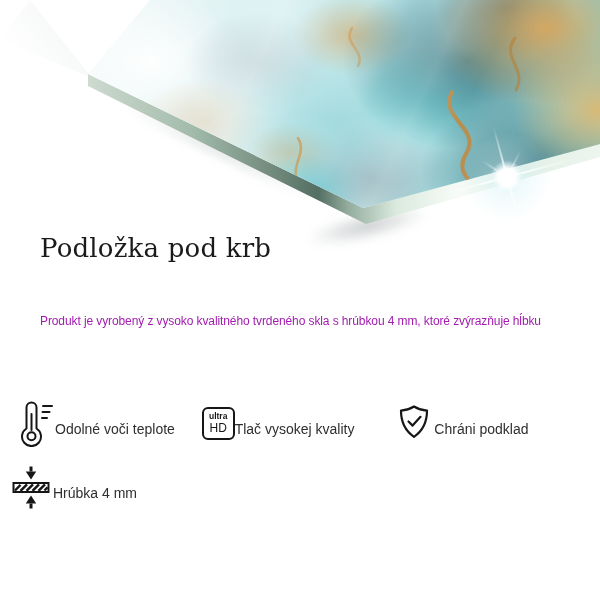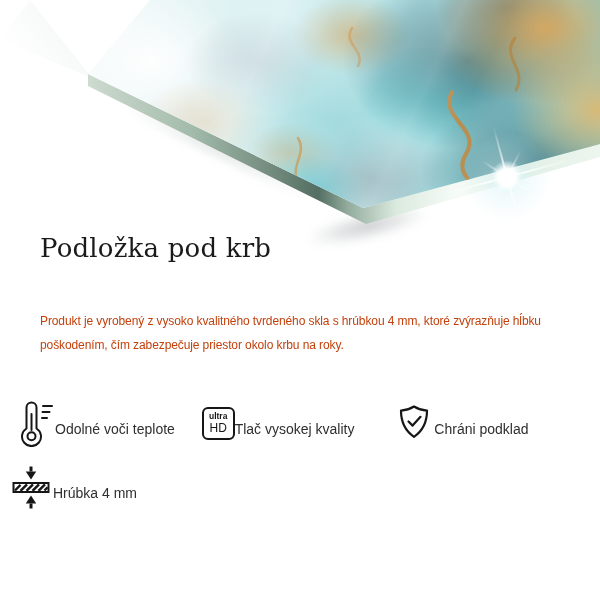--- a/index.html
+++ b/index.html
@@ -67,21 +67,21 @@
     background:linear-gradient(90deg,rgba(255,255,255,0),#fff 50%,rgba(255,255,255,0));}
   .sp-ray-d1{transform:rotate(48deg);} .sp-ray-d2{transform:rotate(-48deg);}
   .sp-core{left:54px;top:54px;width:32px;height:32px;border-radius:50%;
     background:radial-gradient(circle,#ffffff 0 20%,rgba(255,255,255,.92) 40%,rgba(230,248,250,.35) 62%,rgba(255,255,255,0) 75%);}
 
   
   .title{position:absolute;left:40px;top:231px;margin:0;z-index:5;
     font-family:"DejaVu Serif",serif;font-weight:400;font-size:26px;line-height:34px;
     color:#1a1a1a;letter-spacing:.2px;}
   .desc{position:absolute;left:40px;top:309px;margin:0;z-index:5;
-    font-size:12px;line-height:24px;letter-spacing:-.1px;color:#c2410c;}
+    font-size:12px;line-height:24px;letter-spacing:-.1px;color:#a21caf;}
   .desc span{display:block;white-space:nowrap;}
 
   
   .features{position:absolute;left:9px;top:397px;width:578px;z-index:5;
     display:grid;grid-template-columns:repeat(3,1fr);row-gap:17px;}
   .feature{display:flex;flex-direction:row;align-items:center;}
   .f-icon{height:52px;display:flex;align-items:center;justify-content:center;}
   .row2 .f-icon{height:42px;}
   .f-label{margin-top:12px;font-size:14px;line-height:15px;color:#2f2f2f;text-align:center;}
 
@@ -123,21 +123,20 @@
       <div class="sp-core"></div>
     </div>
   </div>
 
   <h1 class="title">
     <span>Podložka pod krb</span><br>
   </h1>
 
   <p class="desc">
     <span>Produkt je vyrobený z vysoko kvalitného tvrdeného skla s hrúbkou 4 mm, ktoré zvýrazňuje hĺbku</span>
-    <span>poškodením, čím zabezpečuje priestor okolo krbu na roky.</span>
   </p>
 
   <div class="features">
 
     <div class="feature">
       <div class="f-icon">
         <svg width="46" height="48" viewBox="0 0 46 48" xmlns="http://www.w3.org/2000/svg">
           <path d="M17.5,29.5 V8.5 a5,5 0 0 1 10,0 V29.5 a9.5,9.5 0 1 1 -10,0 Z" fill="none" stroke="#161616" stroke-width="2" stroke-linejoin="round"></path>
           <line x1="22.5" y1="15" x2="22.5" y2="31" stroke="#161616" stroke-width="2" stroke-linecap="round"></line>
           <circle cx="22.5" cy="37.3" r="4" fill="none" stroke="#161616" stroke-width="2"></circle>

